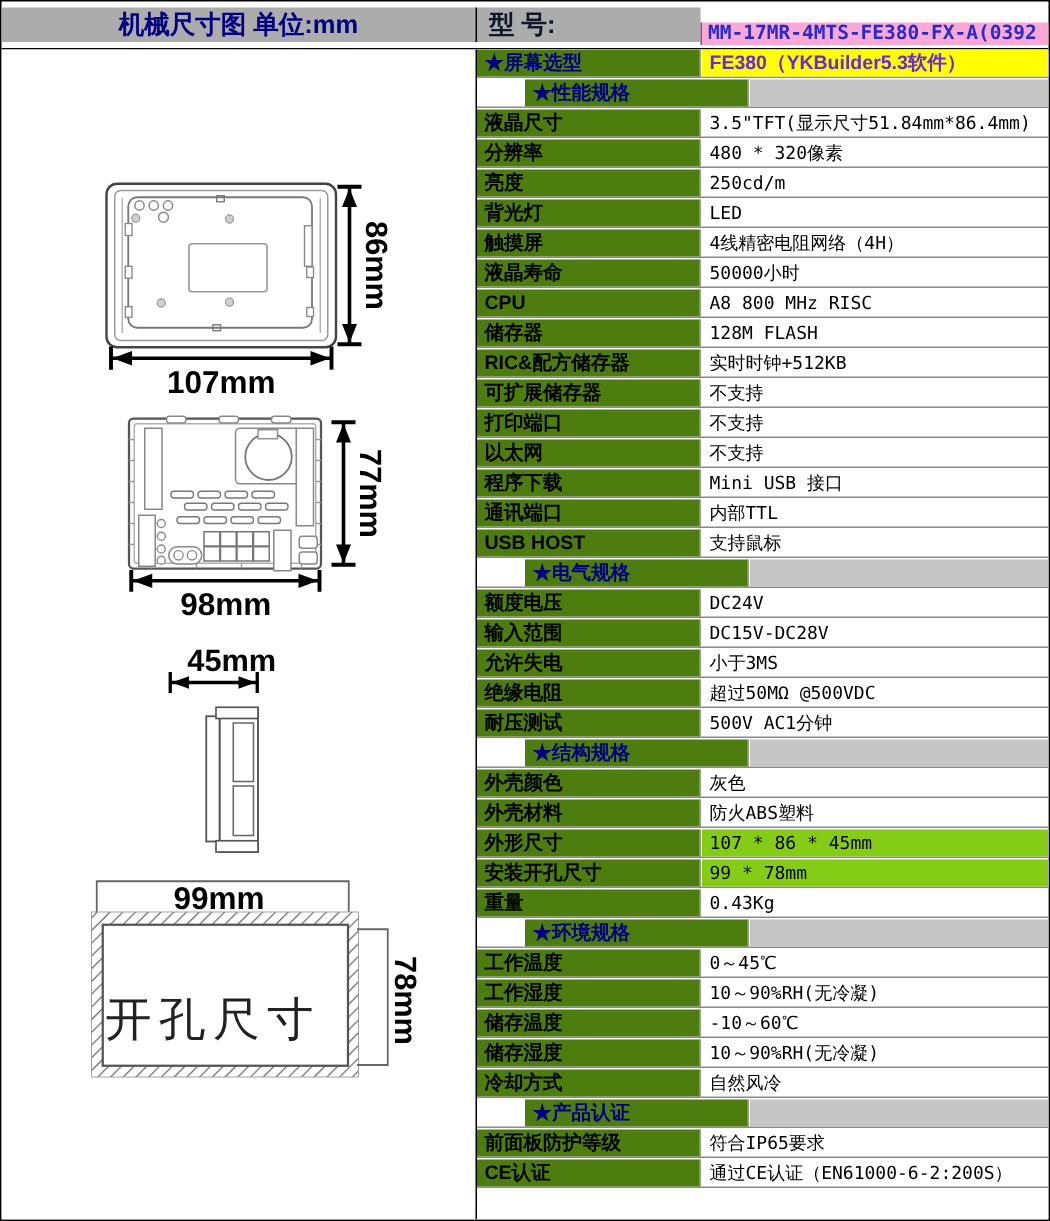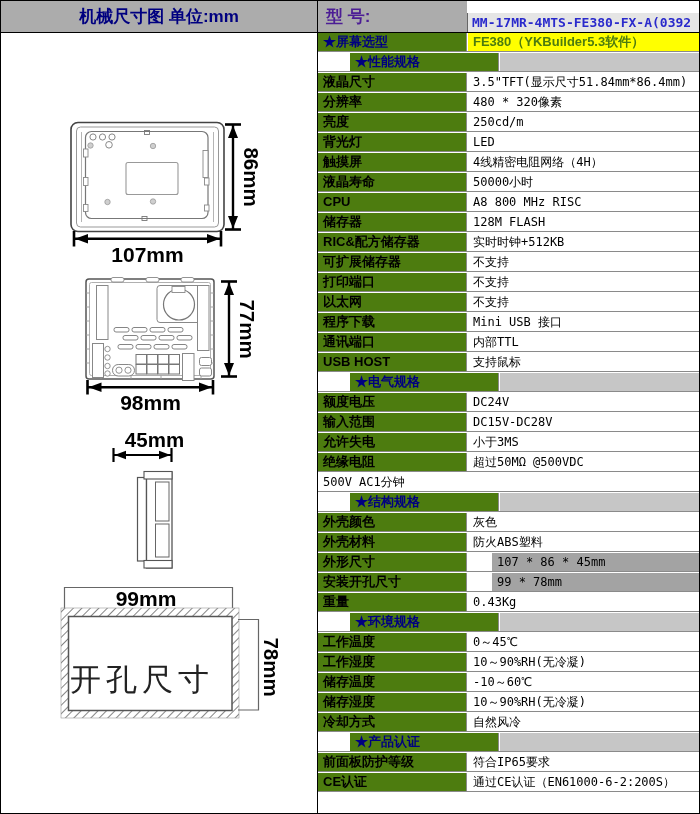--- a/index.html
+++ b/index.html
@@ -1,39 +1,39 @@
 <!DOCTYPE html>
 <html><head>
 <meta charset="utf-8">
 <style>
   html,body{margin:0;padding:0;background:#fff;}
   .page{width:700px;height:814px;box-sizing:border-box;border:1px solid #000;background:#fff;
         font-family:"Liberation Sans",sans-serif;position:relative;overflow:hidden;}
-  .hdr{height:31px;border-bottom:1px solid #000;display:flex;}
+  .hdr{height:31px;border-bottom:1px solid #000;display:flex;align-items:center;}
   .hdr-left{width:316px;flex:none;border-right:1px solid #000;background:#acacac;display:flex;
             align-items:center;justify-content:center;color:#000080;font-weight:bold;font-size:17px;}
   .hdr-model-label{width:149px;flex:none;background:#acacac;display:flex;align-items:center;
-            padding-left:8px;box-sizing:border-box;color:#4c1d95;font-weight:bold;font-size:17px;}
-  .hdr-model-value{flex:1;background:#e5e5e5;border-left:1px solid #666;display:flex;align-items:center;
+            padding-left:8px;box-sizing:border-box;color:#0f172a;font-weight:bold;font-size:17px;}
+  .hdr-model-value{flex:1;background:#f9a8d4;border-left:1px solid #666;display:flex;align-items:center;
             padding-left:4px;color:#2a2acc;font-weight:bold;font-size:13px;overflow:hidden;white-space:nowrap;
             font-family:"DejaVu Sans Mono",monospace;margin-top:12px;}
   .main{display:flex;height:780px;}
   .diagram{width:316px;flex:none;border-right:1px solid #000;background:#fff;}
   .spec{flex:1;overflow:hidden;background:#fff;}
   .row{display:flex;height:18px;border-bottom:1px solid #8a8a8a;margin-bottom:1px;}
   .cell{overflow:hidden;white-space:nowrap;line-height:18px;}
   .label{box-sizing:border-box;width:149px;flex:none;background:#4d7c0f;border-right:1px solid #8a8a8a;
          margin-right:1px;padding-left:5px;font-weight:bold;font-size:13px;color:#000;}
   .value{flex:1;padding-left:5px;font-size:12px;color:#000;font-family:"DejaVu Sans Mono",monospace;}
   .category .label{color:#000080;margin-left:32px;}
   .category .value{background:#c6c6c6;}
   .highlight .label{color:#000080;}
-  .highlight .value{background:#ffff00;color:#4d7c0f;font-weight:bold;font-size:13px;
+  .highlight .value{background:#ffff00;color:#6d28d9;font-weight:bold;font-size:13px;
                     font-family:"Liberation Sans",sans-serif;}
-  .orange .value{background:#a3a3a3;margin-left:24px;}
+  .orange .value{background:#84cc16;}
   svg text.dim{font-family:"Liberation Sans",sans-serif;font-weight:bold;fill:#000;}
   svg text.caption{font-family:"Liberation Serif",serif;fill:#222;}
 </style>
 </head>
 <body>
 
 <div class="page">
 
   <div class="hdr">
     <div class="hdr-left">机械尺寸图  单位:mm</div>
@@ -282,20 +282,21 @@
           </div>
           <div class="row normal">
             <div class="cell label">允许失电</div>
             <div class="cell value">小于3MS</div>
           </div>
           <div class="row normal">
             <div class="cell label">绝缘电阻</div>
             <div class="cell value">超过50MΩ @500VDC</div>
           </div>
           <div class="row normal">
+            <div class="cell label">耐压测试</div>
             <div class="cell value">500V AC1分钟</div>
           </div>
           <div class="row category">
             <div class="cell label">★结构规格</div>
             <div class="cell value"></div>
           </div>
           <div class="row normal">
             <div class="cell label">外壳颜色</div>
             <div class="cell value">灰色</div>
           </div>

